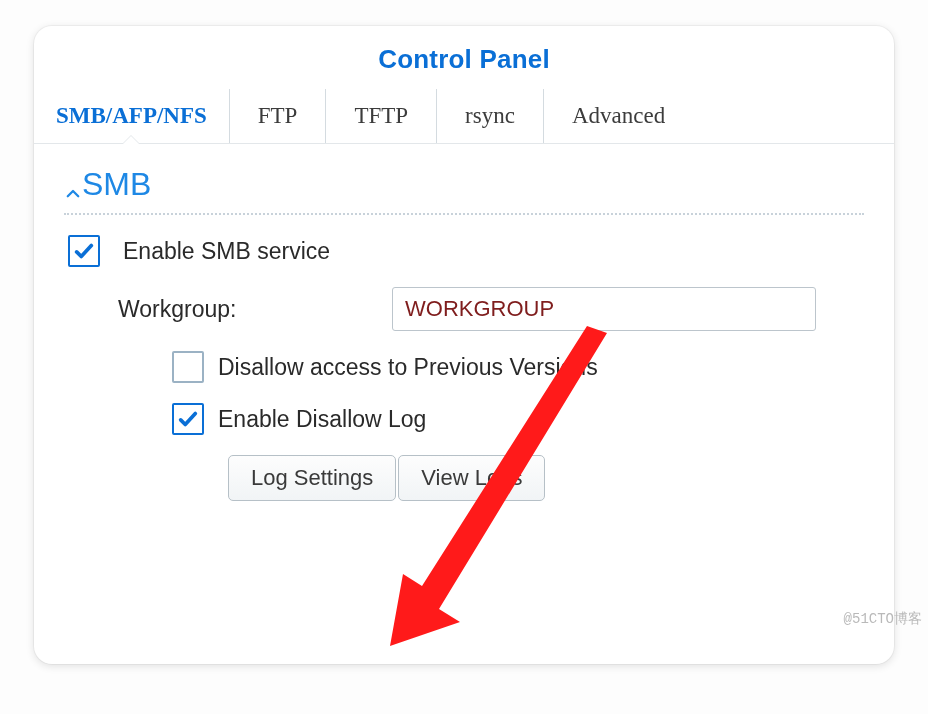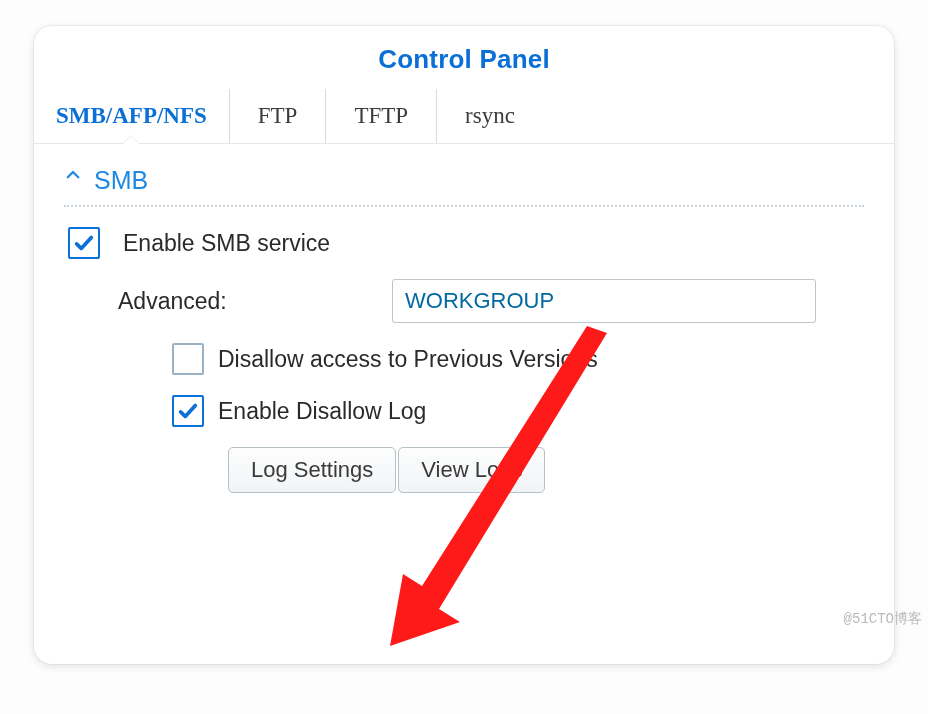--- a/index.html
+++ b/index.html
@@ -88,24 +88,23 @@
     border-bottom: 8px solid #fff;
     filter: drop-shadow(0 -1px 0 #e3e7ea);
   }
 
   .body {
     padding: 22px 30px 0 30px;
   }
 
   .section-hdr {
     display: flex;
-    align-items: flex-start;
-    gap: 12px;
+    align-items: flex-end;
     color: #1e88e5;
-    font-size: 25px;
+    font-size: 32px;
     cursor: pointer;
     user-select: none;
   }
   .section-hdr .chev {
     width: 18px; height: 18px;
   }
   .dash-rule {
     margin: 10px 0 20px 0;
     border: none;
     border-top: 2px dotted #c8d2da;
@@ -143,21 +142,21 @@
     width: 260px;
     flex-shrink: 0;
   }
   input.text {
     height: 44px;
     width: 424px;
     border: 1px solid var(--field-border);
     border-radius: 3px;
     padding: 0 12px;
     font-size: 22px;
-    color: #0369a1;
+    color: #7f1d1d;
     background: #fff;
     box-sizing: border-box;
   }
 
   .btn-row {
     display: flex;
     gap: 2px;
   }
   .btn {
     height: 46px;
@@ -206,20 +205,23 @@
       </div>
       <div class="tab">
         <span>FTP</span>
       </div>
       <div class="tab">
         <span>TFTP</span>
       </div>
       <div class="tab">
         <span>rsync</span>
       </div>
+      <div class="tab">
+        <span>Advanced</span>
+      </div>
     </div>
 
     <div class="body">
 
       <div class="section-hdr">
         <svg class="chev" viewBox="0 0 24 24">
           <polyline points="5,15 12,8 19,15" fill="none" stroke="#1e88e5" stroke-width="3" stroke-linecap="round" stroke-linejoin="round"></polyline>
         </svg>
         <span>SMB</span>
       </div>
@@ -228,21 +230,21 @@
       <div class="row l1">
         <span class="chk checked">
           <svg viewBox="0 0 24 24">
             <polyline points="4,13 9,18 20,6" fill="none" stroke="#0a6fd6" stroke-width="4" stroke-linecap="round" stroke-linejoin="round"></polyline>
           </svg>
         </span>
         <span>Enable SMB service</span>
       </div>
 
       <div class="row l2">
-        <span class="lbl-fixed">Advanced:</span>
+        <span class="lbl-fixed">Workgroup:</span>
         <input class="text" type="text" value="WORKGROUP" style="">
       </div>
 
       <div class="row l3">
         <span class="chk">
           
         </span>
         <span>Disallow access to Previous Versions</span>
       </div>
 

